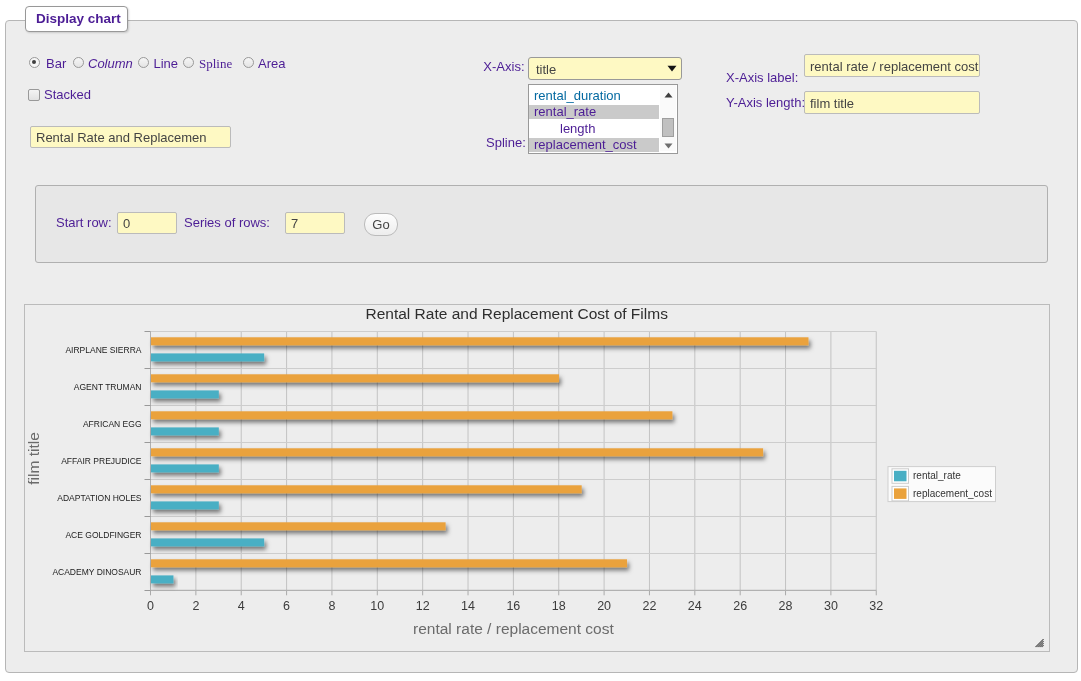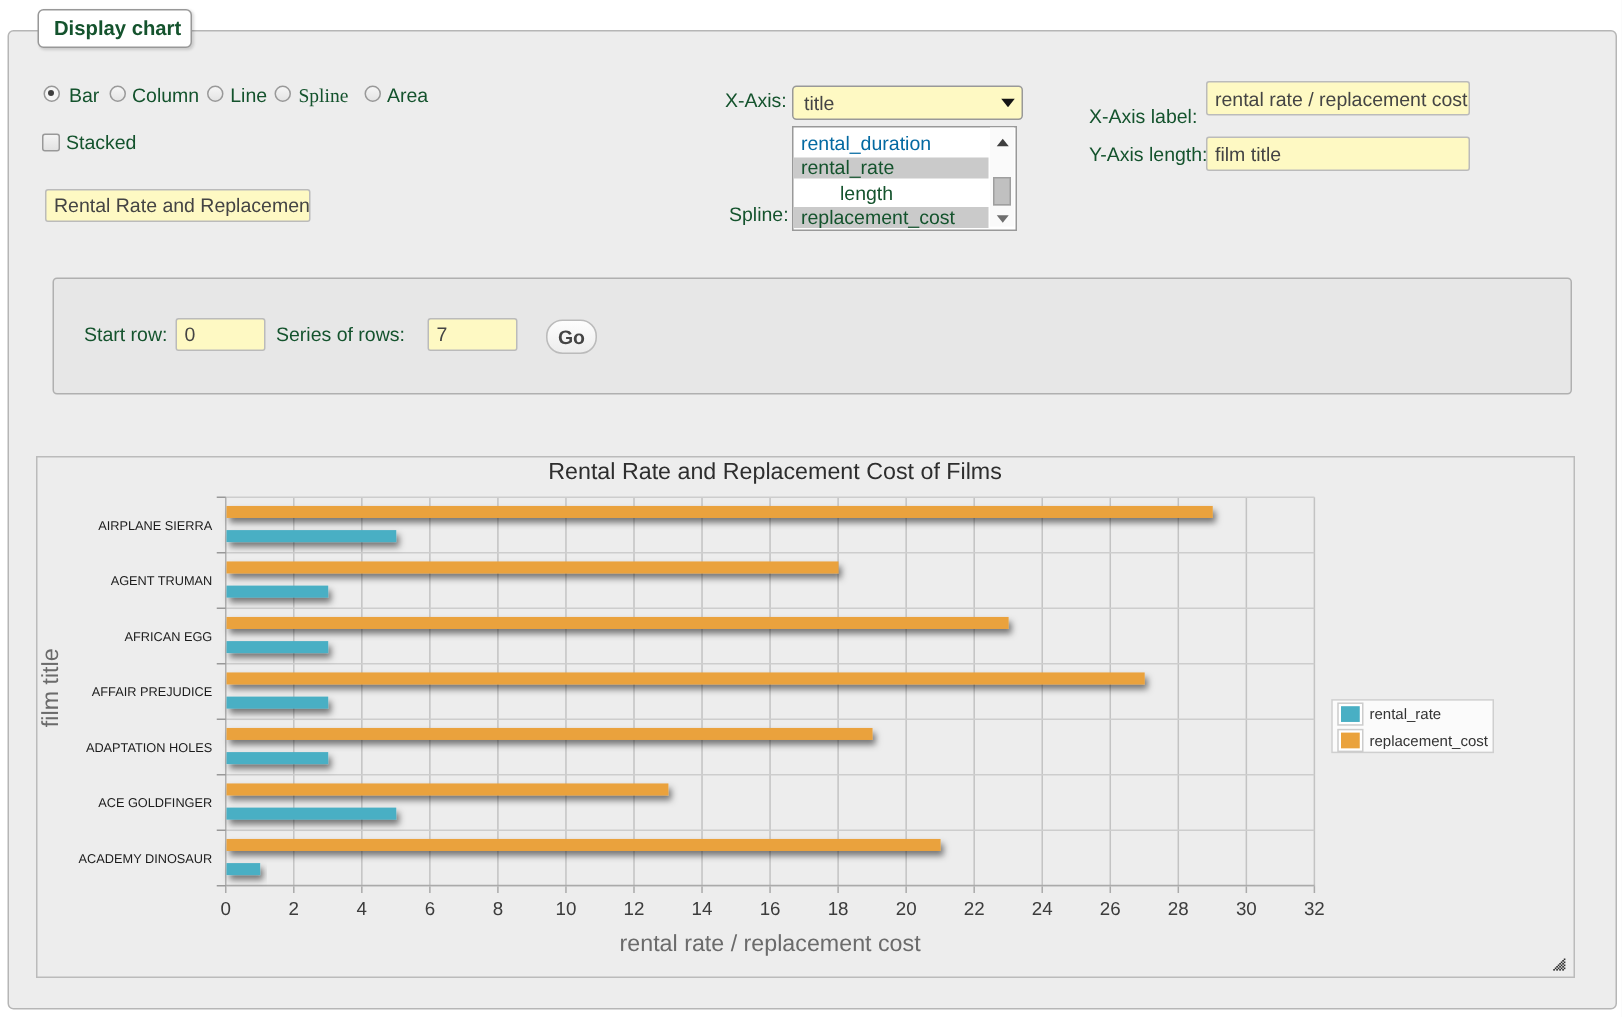--- a/index.html
+++ b/index.html
@@ -1,40 +1,40 @@
 <!DOCTYPE html>
 <html><head>
 <meta charset="utf-8">
 <style>
   html,body{margin:0;padding:0;background:#fff;}
   body{width:1081px;height:681px;position:relative;font-family:"Liberation Sans",sans-serif;overflow:hidden;}
   .abs{position:absolute;}
-  .lbl{position:absolute;font-size:13px;color:#14532d;white-space:nowrap;}
+  .lbl{position:absolute;font-size:13px;color:#4c1d95;white-space:nowrap;}
   .inp{position:absolute;background:#fef9c3;border:1px solid #bbb;border-radius:2px;font-size:13px;color:#444;white-space:nowrap;overflow:hidden;}
   .inp span{position:absolute;left:5px;top:50%;transform:translateY(-50%);}
 </style>
 </head>
 <body>
 
   <div class="abs" style="left:5px;top:20px;width:1071px;height:651px;border:1px solid #b6b6b6;border-radius:4px;background:#ededed;"></div>
 
   <div class="abs" style="left:25px;top:6px;width:101px;height:24px;background:#fff;border:1px solid #989898;border-radius:4px;box-shadow:1px 1px 2px rgba(0,0,0,0.15);"></div>
   <div class="lbl" style="left:36px;top:11px;font-weight:bold;font-size:13.5px;">Display chart</div>
 
   <div id="radios"></div>
   <div class="lbl" style="left:46px;top:55.5px;text-align:right;">Bar</div>
-  <div class="lbl" style="left:88px;top:55.5px;">Column</div>
+  <div class="lbl" style="left:88px;top:55.5px;font-style:italic;">Column</div>
   <div class="lbl" style="left:153.5px;top:55.5px;">Line</div>
   <div class="lbl" style="left:199px;top:55.5px;font-family:Liberation Serif, serif;">Spline</div>
   <div class="lbl" style="left:258px;top:55.5px;">Area</div>
 
   <div class="abs" style="left:28px;top:88.5px;width:10px;height:10px;border:1px solid #999;border-radius:2px;background:linear-gradient(#f4f4f4,#e2e2e2);"></div>
   <div class="lbl" style="left:44px;top:86.5px;">Stacked</div>
 
-  <div class="inp" style="left:30px;top:126px;width:175px;height:20px;">
+  <div class="inp" style="left:30px;top:126px;width:175px;height:20px;padding-left:24px;">
     <span>Rental Rate and Replacemen</span>
   </div>
 
   <div class="lbl" style="right:556.5px;top:59px;">X-Axis:</div>
   <div class="inp" style="left:528px;top:57px;width:152px;height:21px;border-color:#999;border-radius:3px;">
     <span style="left:7px;">title</span>
   </div>
   <svg class="abs" style="left:667px;top:64.5px;" width="10" height="7">
     <path d="M0.5,0.8 L9.5,0.8 L5,6.5 Z" fill="#141414"></path>
   </svg>
@@ -68,21 +68,21 @@
 
   <div class="abs" style="left:35px;top:185px;width:1011px;height:76px;background:#e7e7e7;border:1px solid #b0b0b0;border-radius:3px;"></div>
   <div class="lbl" style="left:56px;top:215px;">Start row:</div>
   <div class="inp" style="left:117px;top:212px;width:58px;height:20px;">
     <span>0</span>
   </div>
   <div class="lbl" style="left:184px;top:215px;">Series of rows:</div>
   <div class="inp" style="left:285px;top:212px;width:58px;height:20px;">
     <span>7</span>
   </div>
-  <div class="abs" style="left:364px;top:213px;width:32px;height:21px;border:1px solid #bbb;border-radius:11px;background:linear-gradient(#fdfdfd,#ededed);text-align:center;font-weight:bold;font-size:13px;color:#444;line-height:21px;">Go</div>
+  <div class="abs" style="left:364px;top:213px;width:32px;height:21px;border:1px solid #bbb;border-radius:11px;background:linear-gradient(#fdfdfd,#ededed);text-align:center;font-weight:normal;font-size:13px;color:#444;line-height:21px;">Go</div>
 
   <div class="abs" style="left:24px;top:304px;width:1024px;height:346px;border:1px solid #bbb;background:#ededed;"></div>
   <svg id="chart" class="abs" style="left:24px;top:304px;" width="1025" height="347" viewBox="0 0 1025 347">
     <defs>
       <filter id="sh" x="-20%" y="-50%" width="140%" height="250%">
         <feDropShadow dx="2" dy="3.2" stdDeviation="2" flood-color="#000" flood-opacity="0.5"></feDropShadow>
       </filter>
     </defs>
     <line x1="171.86" y1="27.5" x2="171.86" y2="286.3" stroke="#c3c3c3" stroke-width="1"></line>
     <line x1="217.22" y1="27.5" x2="217.22" y2="286.3" stroke="#c3c3c3" stroke-width="1"></line>

